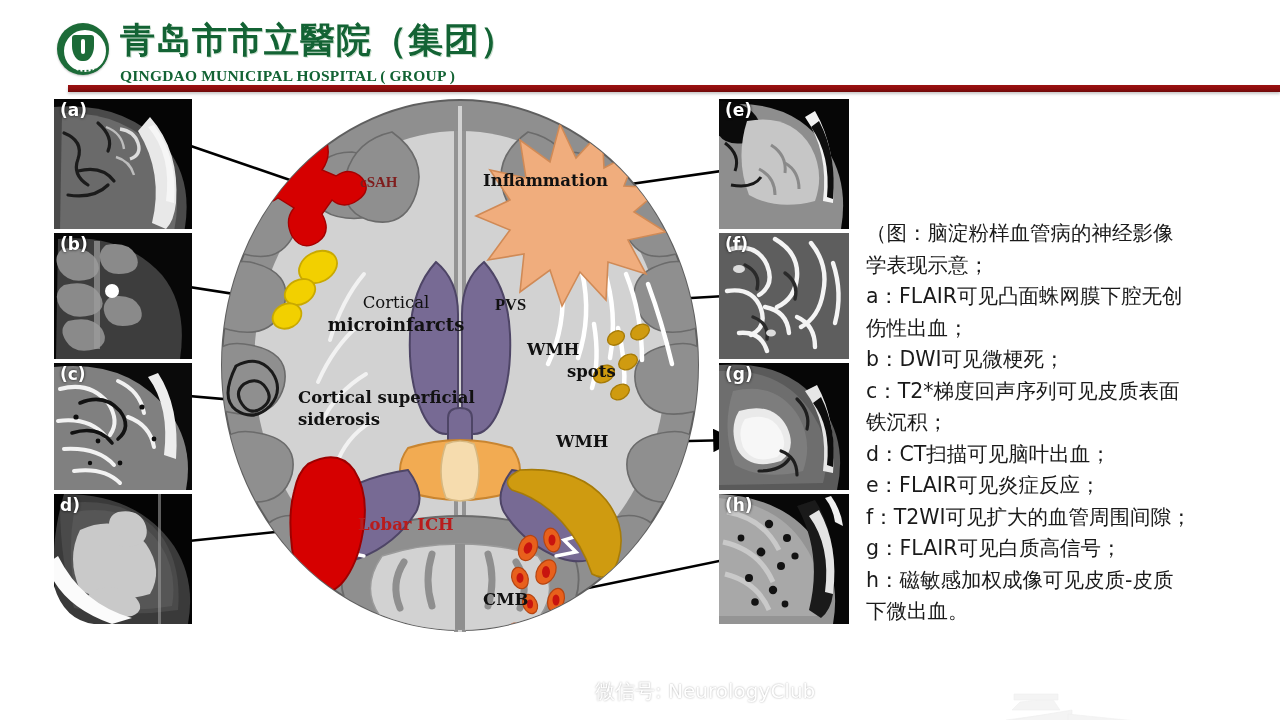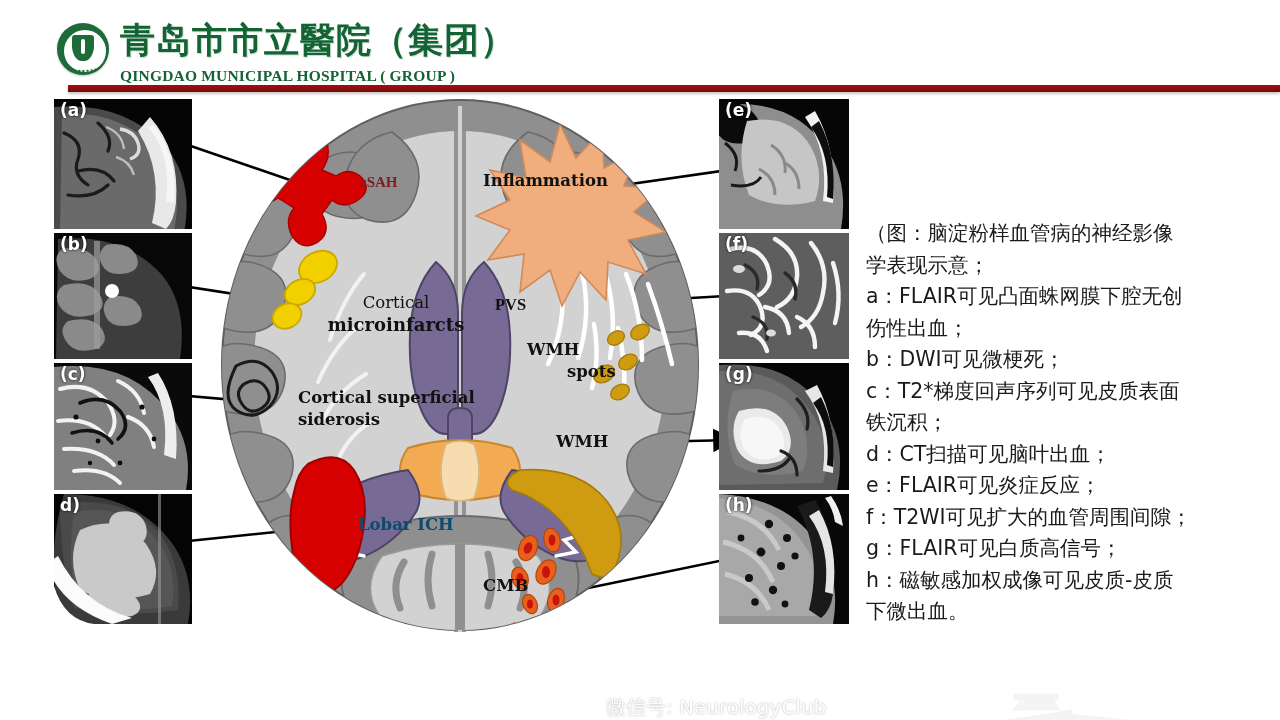--- a/index.html
+++ b/index.html
@@ -134,24 +134,23 @@
     color: #1a1a1a;
     white-space: pre-wrap;
   }
 
   
   #wechat-watermark {
     position: absolute;
     left: 560px; top: 586px;
     display: flex;
     align-items: center;
-    gap: 18px;
+    gap: 7px;
     z-index: 9;
     pointer-events: none;
-    margin-top: 16px;
   }
   #wechat-watermark .wm-text {
     font-family: "DejaVu Sans", "Liberation Sans", sans-serif;
     font-size: 20px;
     color: #ffffff;
     text-shadow: 0 0 2px rgba(0,0,0,.35);
     white-space: nowrap;
   }
   #building-watermark {
     position: absolute;
@@ -382,23 +381,23 @@
     <div style="position:absolute;left:495px;top:203px;font-family:Liberation Serif, serif;font-weight:bold;font-size:16.5px;color:#111;">PVS</div>
 
     <div style="position:absolute;left:527px;top:248px;font-family:'DejaVu Serif',serif;font-weight:bold;font-size:16.5px;color:#111;">WMH</div>
     <div style="position:absolute;left:527px;top:270px;font-family:'DejaVu Serif',serif;font-weight:bold;font-size:16.5px;color:#111;margin-left:40px;">spots</div>
 
     <div style="position:absolute;left:298px;top:296px;font-family:'DejaVu Serif',serif;font-weight:bold;font-size:16.5px;color:#111;text-align:center;">Cortical superficial</div>
     <div style="position:absolute;left:298px;top:318px;font-family:'DejaVu Serif',serif;font-weight:bold;font-size:16.5px;color:#111;text-align:left;width:154px;">siderosis</div>
 
     <div style="position:absolute;left:556px;top:340px;font-family:'DejaVu Serif',serif;font-weight:bold;font-size:16.5px;color:#111;">WMH</div>
 
-    <div style="position:absolute;left:358px;top:423px;font-family:'DejaVu Serif',serif;font-weight:bold;font-size:16.5px;color:#0c4a6e;">Lobar ICH</div>
-
-    <div style="position:absolute;left:483px;top:484px;font-family:'DejaVu Serif',serif;font-weight:bold;font-size:16.5px;color:#111;">CMB</div>
+    <div style="position:absolute;left:358px;top:423px;font-family:'DejaVu Serif',serif;font-weight:bold;font-size:16.5px;color:#b91c1c;">Lobar ICH</div>
+
+    <div style="position:absolute;left:483px;top:498px;font-family:'DejaVu Serif',serif;font-weight:bold;font-size:16.5px;color:#111;">CMB</div>
   </div>
 
   <div class="mri-panel" style="left:54px; top:7px; width:138px; height:130px;">
     <svg class="mri-img" viewBox="0 0 138 130" preserveAspectRatio="none">
       <rect width="138" height="130" fill="#050505"></rect>
       <g>
         <path d="M0 8 q70 -6 112 40 q28 34 18 86 L0 134 z" fill="#4a4a4a"></path>
         <path d="M8 14 q62 -2 98 40 q24 32 14 78 L6 132 z" fill="#6a6a6a"></path>
         <path d="M96 18 q30 34 26 86 q-2 18 -10 26 l-14 -6 q12 -50 -14 -92 z" fill="#e8e8e8"></path>
         <path d="M100 26 q24 32 20 78 l-8 -2 q6 -46 -18 -74 z" fill="#f6f6f6"></path>

